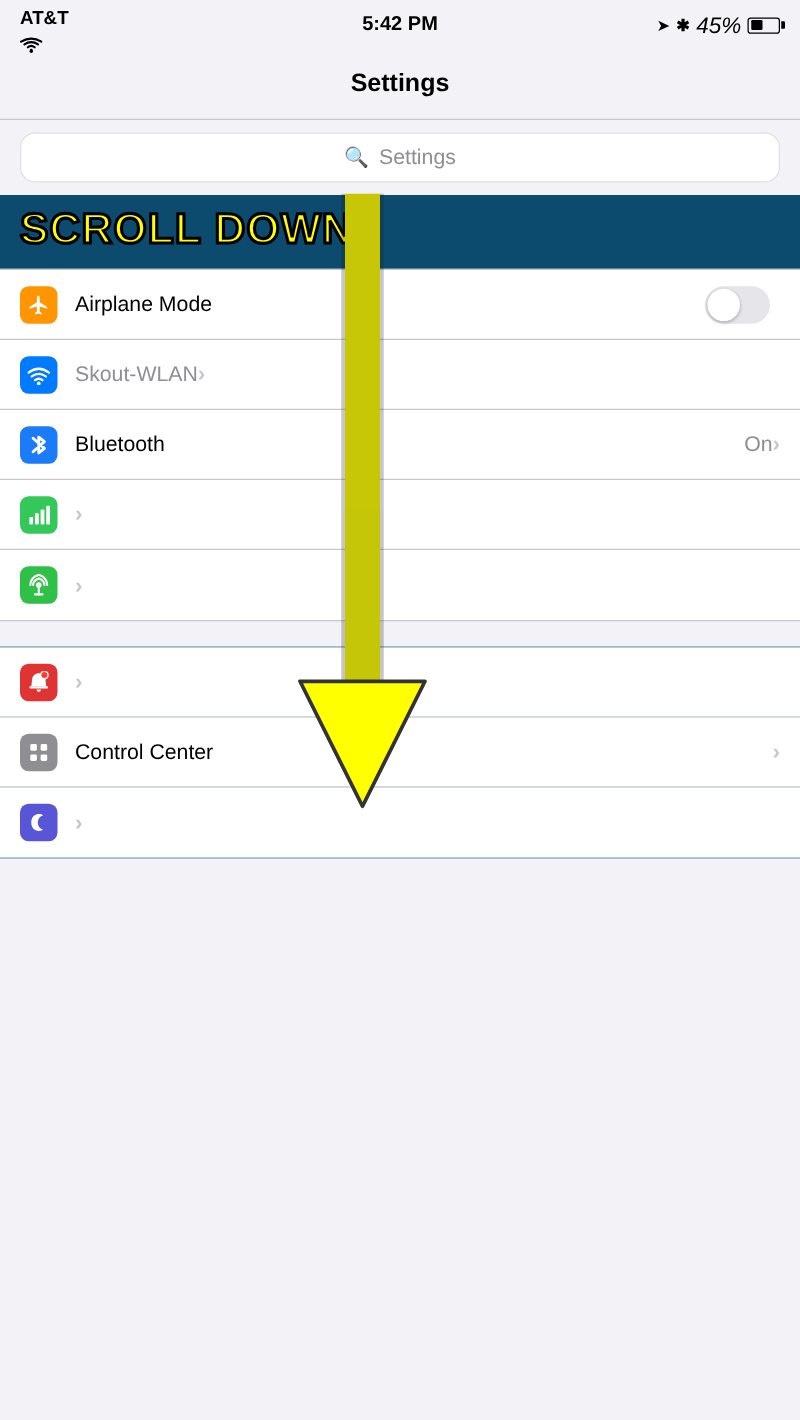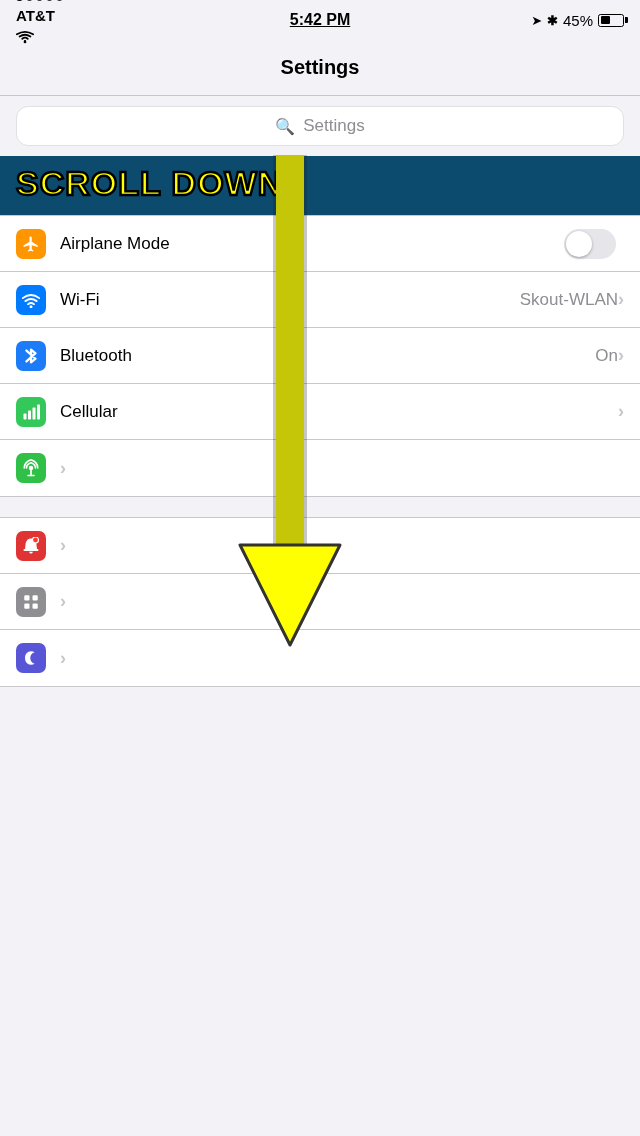--- a/index.html
+++ b/index.html
@@ -52,21 +52,20 @@
     }
     .wifi-icon {
       font-size: 15px;
     }
     .status-center {
       font-size: 16px;
       font-weight: 600;
       position: absolute;
       left: 50%;
       transform: translateX(-50%);
-      text-decoration: underline;
     }
     .status-right {
       display: flex;
       align-items: center;
       gap: 5px;
       font-size: 14px;
       font-weight: 500;
     }
     .battery-icon {
       width: 26px;
@@ -263,21 +262,21 @@
         <path d="M4 7 Q10 3 16 7" stroke="#000" stroke-width="2" fill="none" stroke-linecap="round"></path>
         <path d="M1 4.5 Q10 -1 19 4.5" stroke="#000" stroke-width="2" fill="none" stroke-linecap="round"></path>
         <circle cx="10" cy="13" r="1.5" fill="#000"></circle>
       </svg>
     </span>
   </div>
   <div class="status-center">5:42 PM</div>
   <div class="status-right">
     <span style="font-size:13px;">➤</span>
     <span style="font-size:13px; font-weight:700;">✱</span>
-    <span style="font-size:15px;font-weight:500;">45%</span>
+    <span style="font-size:18px;font-weight:500;font-style:italic;">45%</span>
     <div class="battery-icon">
       <div class="battery-fill"></div>
     </div>
   </div>
 </div>
 
 <div class="nav-bar">
   <span class="nav-title">Settings</span>
 </div>
 
@@ -308,21 +307,20 @@
 
   <div class="settings-row">
     <div class="row-icon icon-blue">
       <svg width="18" height="16" viewBox="0 0 24 20">
         <path d="M1 7.5 Q12 -1 23 7.5" stroke="white" stroke-width="2.5" fill="none" stroke-linecap="round"></path>
         <path d="M4.5 11.5 Q12 6 19.5 11.5" stroke="white" stroke-width="2.5" fill="none" stroke-linecap="round"></path>
         <path d="M8 15.5 Q12 12.5 16 15.5" stroke="white" stroke-width="2.5" fill="none" stroke-linecap="round"></path>
         <circle cx="12" cy="19" r="2" fill="white"></circle>
       </svg>
     </div>
-    <span class="row-label">Wi-Fi</span>
     <span class="row-value">Skout-WLAN</span>
     <span class="chevron">›</span>
   </div>
 
   <div class="settings-row">
     <div class="row-icon icon-blue-dark">
       <svg width="14" height="20" viewBox="0 0 14 22">
         <polyline points="2,5 12,14 7,18 7,4 12,8 2,17" stroke="white" stroke-width="2.5" fill="none" stroke-linejoin="round" stroke-linecap="round"></polyline>
       </svg>
     </div>
@@ -333,21 +331,20 @@
 
   <div class="settings-row">
     <div class="row-icon icon-green">
       <svg width="18" height="18" viewBox="0 0 24 24" fill="white">
         <rect x="2" y="14" width="4" height="8" rx="1"></rect>
         <rect x="8" y="10" width="4" height="12" rx="1"></rect>
         <rect x="14" y="6" width="4" height="16" rx="1"></rect>
         <rect x="20" y="2" width="4" height="20" rx="1"></rect>
       </svg>
     </div>
-    <span class="row-label">Cellular</span>
     <span class="chevron">›</span>
   </div>
 
   <div class="settings-row">
     <div class="row-icon icon-green-dark">
       <svg width="18" height="18" viewBox="0 0 24 24" fill="none">
         <circle cx="12" cy="12" r="3" fill="white"></circle>
         <path d="M6 12 Q6 7 12 5 Q18 7 18 12" stroke="white" stroke-width="2.2" fill="none" stroke-linecap="round"></path>
         <path d="M3 12 Q3 4 12 1 Q21 4 21 12" stroke="white" stroke-width="2.2" fill="none" stroke-linecap="round"></path>
         <line x1="12" y1="12" x2="12" y2="22" stroke="white" stroke-width="2.2" stroke-linecap="round"></line>
@@ -377,20 +374,21 @@
 
   <div class="settings-row">
     <div class="row-icon icon-gray">
       <svg width="18" height="18" viewBox="0 0 24 24" fill="white">
         <rect x="3" y="3" width="7" height="7" rx="1.5"></rect>
         <rect x="14" y="3" width="7" height="7" rx="1.5"></rect>
         <rect x="3" y="14" width="7" height="7" rx="1.5"></rect>
         <rect x="14" y="14" width="7" height="7" rx="1.5"></rect>
       </svg>
     </div>
+    <span class="row-label">Control Center</span>
     <span class="chevron">›</span>
   </div>
 
   <div class="settings-row">
     <div class="row-icon icon-purple">
       <svg width="18" height="18" viewBox="0 0 24 24" fill="white">
         <path d="M12 3 C7 3 4 7 4 12 C4 17 7 21 12 21 C14 21 15.5 20.5 16.8 19.8 C13.5 19 11 15.8 11 12 C11 8.2 13.5 5 16.8 4.2 C15.5 3.5 14 3 12 3 Z"></path>
       </svg>
     </div>
     <span class="chevron">›</span>

